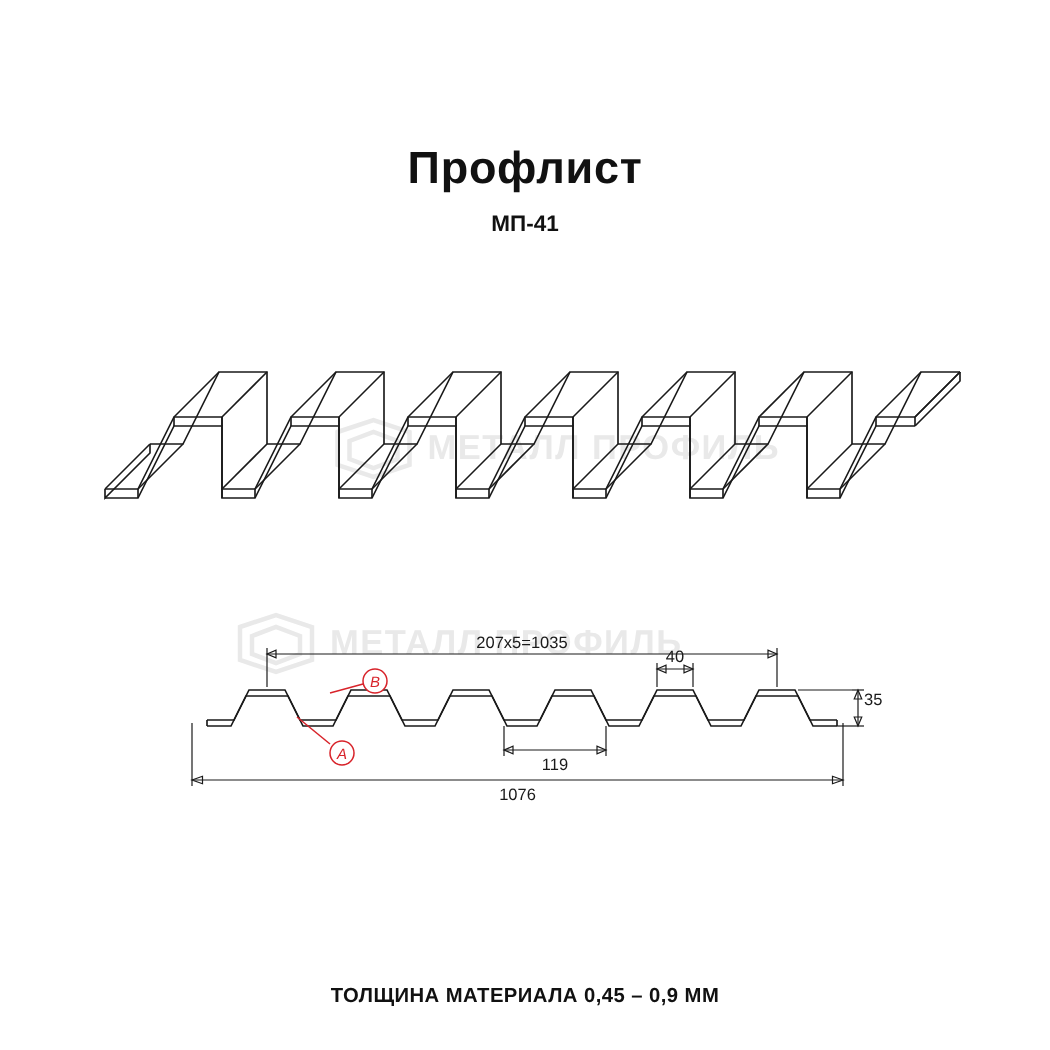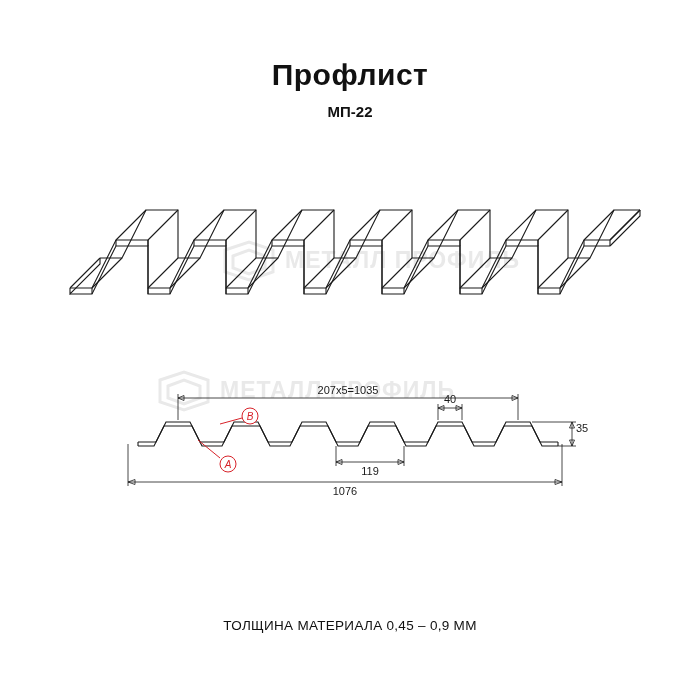--- a/index.html
+++ b/index.html
@@ -11,20 +11,21 @@
     width: 700px;
     height: 700px;
     position: relative;
     font-family: "Liberation Sans", sans-serif;
     color: #1a1a1a;
     overflow: hidden;
   }
   .page {
     position: absolute;
     inset: 0;
+    margin-top: 38px;
   }
   .title {
     position: absolute;
     top: 58px;
     left: 0;
     width: 700px;
     text-align: center;
     font-size: 30px;
     font-weight: bold;
     letter-spacing: 0.5px;
@@ -40,21 +41,21 @@
     font-weight: bold;
     color: #111111;
   }
   .footer-note {
     position: absolute;
     top: 618px;
     left: 0;
     width: 700px;
     text-align: center;
     font-size: 13.5px;
-    font-weight: normal;
+    font-weight: bold;
     letter-spacing: 0.3px;
     color: #111111;
   }
   .iso-wrap {
     position: absolute;
     top: 160px;
     left: 60px;
     width: 590px;
     height: 160px;
   }
@@ -113,21 +114,21 @@
     fill: #d8232a;
     font-style: italic;
   }
 </style>
 </head>
 <body>
 
 <div class="page">
 
   <div class="title">Профлист</div>
-  <div class="subtitle">МП-22</div>
+  <div class="subtitle">МП-41</div>
 
   <div class="wm wm-1">
     <svg width="330" height="70" viewBox="0 0 330 70">
       <g transform="translate(0,0)">
         <path d="M10 22 L34 14 L58 22 L58 44 L34 52 L10 44 Z" fill="none" stroke="#e9e9e9" stroke-width="3"></path>
         <path d="M18 28 L34 22 L50 28 L50 40 L34 46 L18 40 Z" fill="none" stroke="#e9e9e9" stroke-width="3"></path>
         <text class="wm-text" x="70" y="40">МЕТАЛЛ ПРОФИЛЬ</text>
       </g>
     </svg>
   </div>

